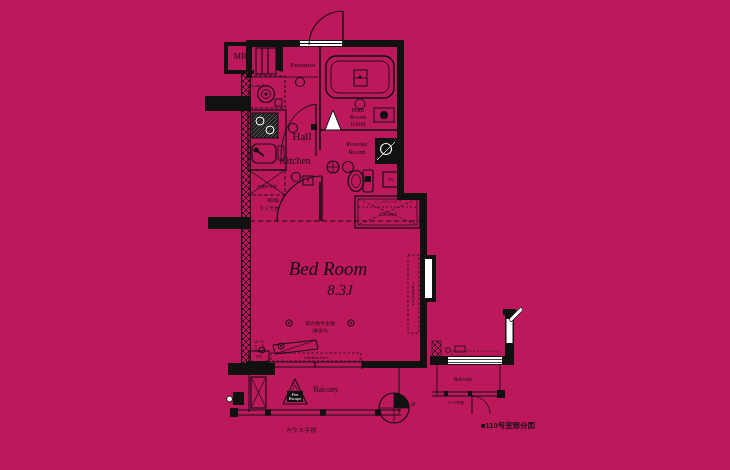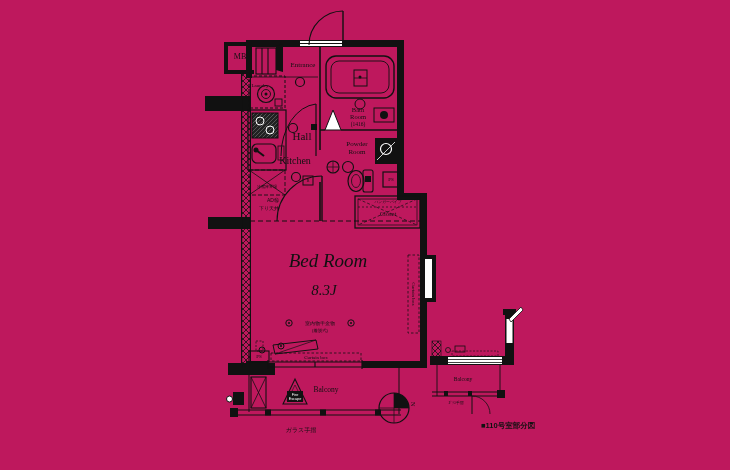--- a/index.html
+++ b/index.html
@@ -254,22 +254,22 @@
   <div class="lbl" style="left:388px;top:202px;font-size:3.8px;" class2="sans">ハンガーパイプ</div>
   <div class="lbl" style="left:388px;top:214px;font-size:6.5px;">Closet</div>
 
   <div class="lbl" style="left:391px;top:180px;font-size:5px;">PS</div>
   <div class="lbl" style="left:308px;top:180.5px;font-size:4.5px;">R</div>
 
   <div class="lbl sans" style="left:273px;top:201px;font-size:5px;">AD⑯</div>
   <div class="lbl sans" style="left:269px;top:209px;font-size:5px;">下り天井</div>
   <div class="lbl sans" style="left:267px;top:187px;font-size:4px;">冷蔵庫置場</div>
 
-  <div class="lbl it" style="left:328px;top:261px;font-size:19px;text-align:center;">Bed Room</div>
-  <div class="lbl it" style="left:324px;top:290px;font-size:15px;">8.3J</div>
+  <div class="lbl it" style="left:328px;top:269px;font-size:19px;text-align:center;">Bed Room</div>
+  <div class="lbl it" style="left:340px;top:290px;font-size:15px;">8.3J</div>
 
   <div class="lbl sans" style="left:320px;top:324px;font-size:5px;">室内物干金物</div>
   <div class="lbl sans" style="left:320px;top:330.5px;font-size:4.3px;">(着脱式)</div>
 
   <div class="lbl" style="left:316px;top:357.5px;font-size:5px;">Curtain box</div>
   <div class="lbl vert" style="left:413.5px;top:294px;font-size:5px;">Curtain box</div>
 
   <div class="lbl" style="left:259px;top:356.5px;font-size:5px;">PS</div>
 
   <div class="lbl" style="left:326px;top:390px;font-size:7.5px;">Balcony</div>

